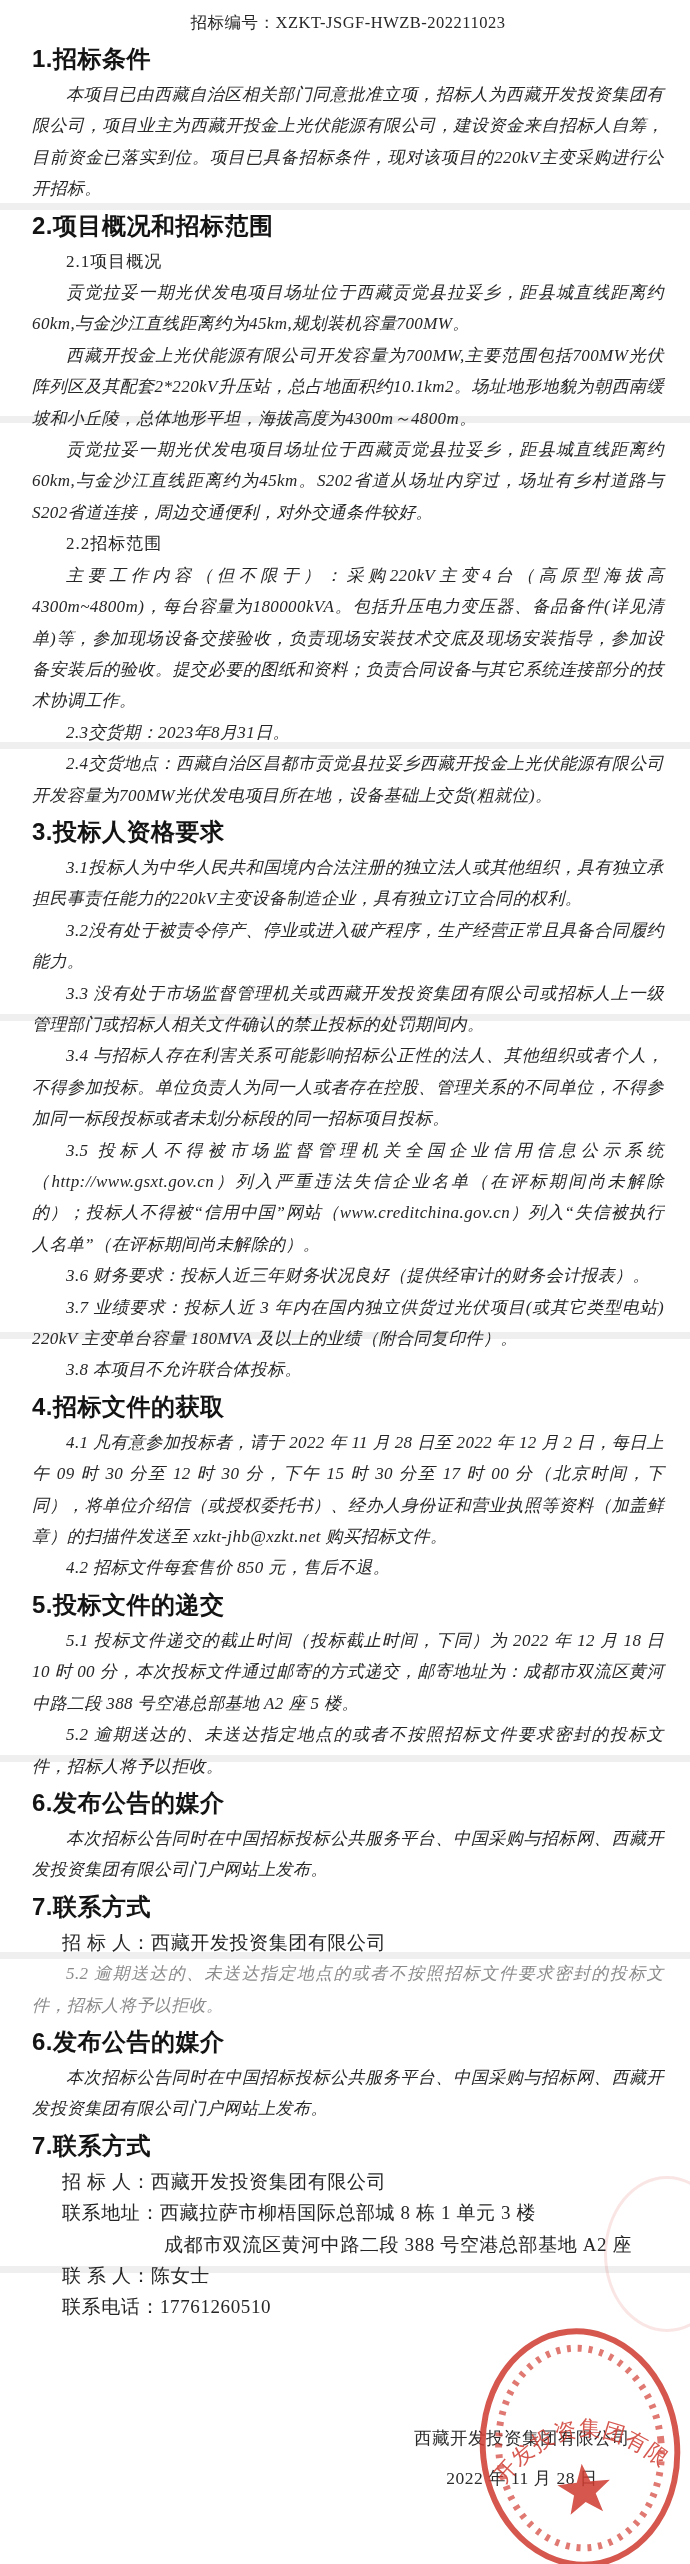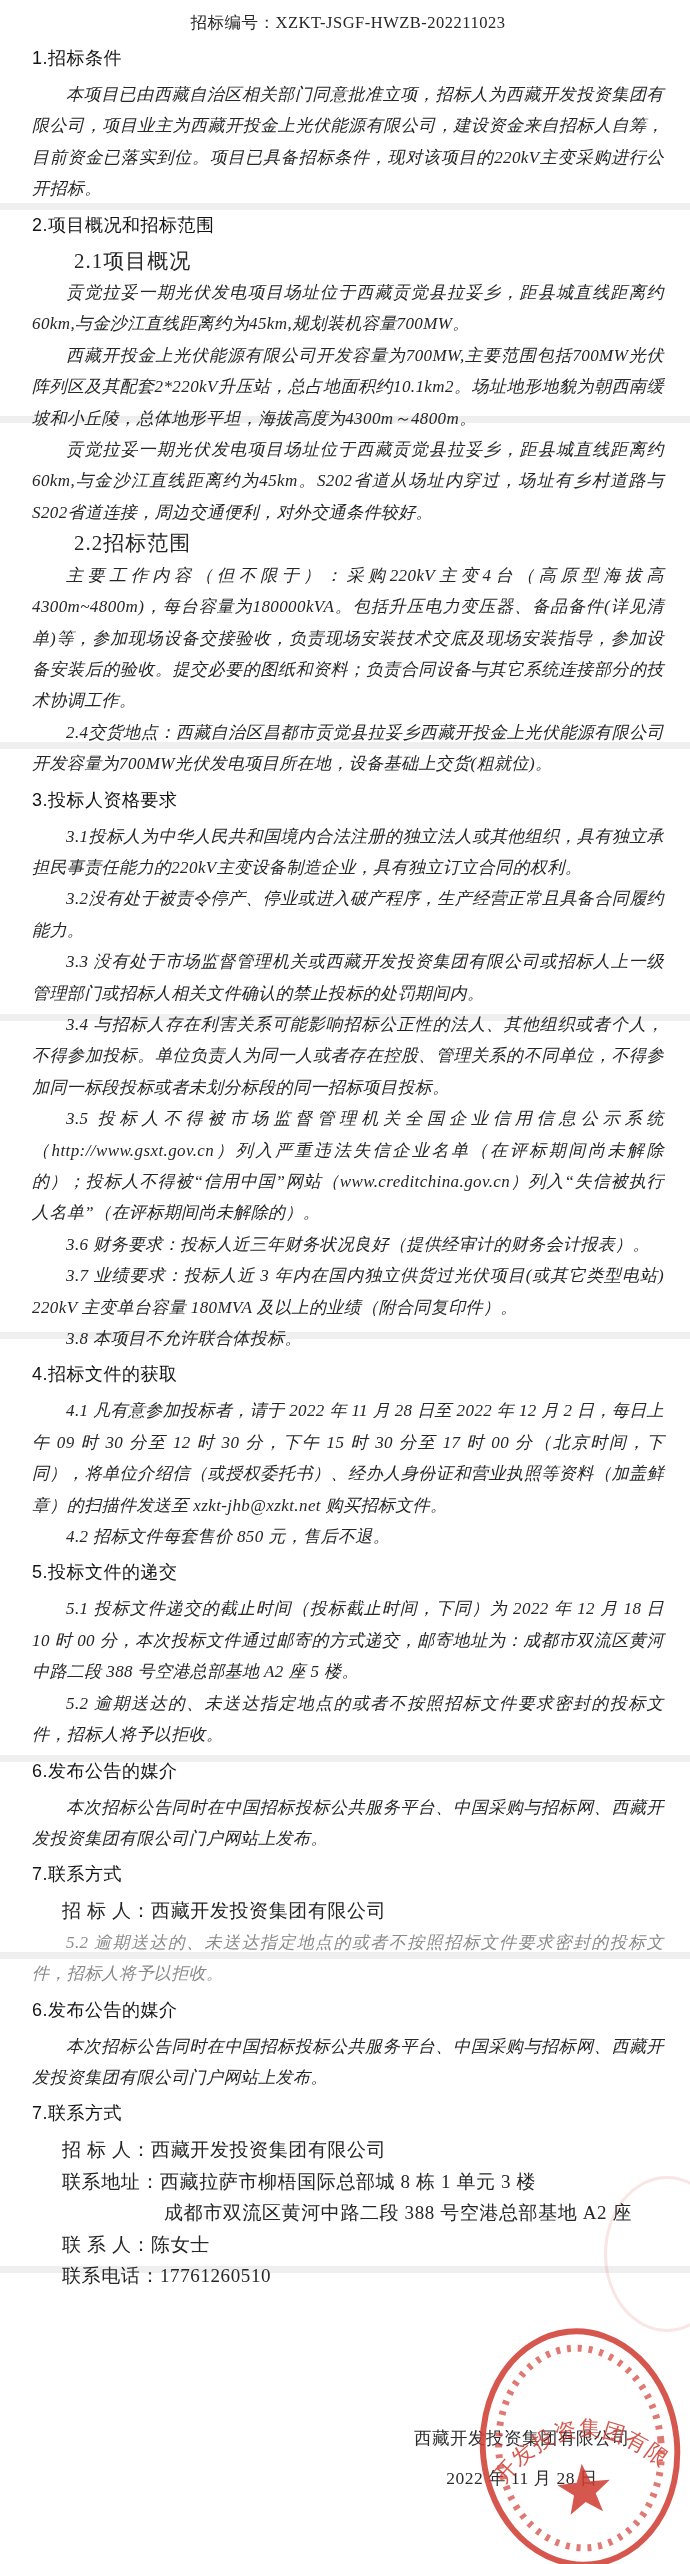--- a/index.html
+++ b/index.html
@@ -21,38 +21,38 @@
   }
   .tender-no{
     text-align:center;
     font-size:16.5px;
     line-height:30px;
     margin:0 0 4px 0;
     letter-spacing:0.5px;
   }
   h2.section-heading{
     font-family:"Liberation Sans","DejaVu Sans",sans-serif;
-    font-size:18px;
-    font-weight:normal;
+    font-size:24px;
+    font-weight:bold;
     color:#141414;
     margin:5px 0 5px 0;
     line-height:31px;
     letter-spacing:0.5px;
   }
   p{margin:0;}
   .paragraph{
     font-size:17px;
     line-height:31.4px;
     text-align:justify;
     text-indent:2em;
     letter-spacing:0.4px;
     font-style:italic;
   }
   .subsection-heading{
-    font-size:21px;
+    font-size:17px;
     line-height:31.4px;
     text-indent:2em;
     letter-spacing:1px;
   }
   .faded{ color:#8a8a8a; }
   .contact-line{
     font-size:19px;
     line-height:31.4px;
     margin-left:30px;
     letter-spacing:0.6px;
@@ -126,20 +126,21 @@
     <div id="blocks-host">
         <h2 class="section-heading">1.招标条件</h2>
         <p class="paragraph">本项目已由西藏自治区相关部门同意批准立项，招标人为西藏开发投资集团有限公司，项目业主为西藏开投金上光伏能源有限公司，建设资金来自招标人自筹，目前资金已落实到位。项目已具备招标条件，现对该项目的220kV主变采购进行公开招标。</p>
         <h2 class="section-heading">2.项目概况和招标范围</h2>
         <p class="subsection-heading">2.1项目概况</p>
         <p class="paragraph">贡觉拉妥一期光伏发电项目场址位于西藏贡觉县拉妥乡，距县城直线距离约60km,与金沙江直线距离约为45km,规划装机容量700MW。</p>
         <p class="paragraph">西藏开投金上光伏能源有限公司开发容量为700MW,主要范围包括700MW光伏阵列区及其配套2*220kV升压站，总占地面积约10.1km2。场址地形地貌为朝西南缓坡和小丘陵，总体地形平坦，海拔高度为4300m～4800m。</p>
         <p class="paragraph">贡觉拉妥一期光伏发电项目场址位于西藏贡觉县拉妥乡，距县城直线距离约60km,与金沙江直线距离约为45km。S202省道从场址内穿过，场址有乡村道路与S202省道连接，周边交通便利，对外交通条件较好。</p>
         <p class="subsection-heading">2.2招标范围</p>
         <p class="paragraph">主要工作内容（但不限于）：采购220kV主变4台（高原型海拔高4300m~4800m)，每台容量为180000kVA。包括升压电力变压器、备品备件(详见清单)等，参加现场设备交接验收，负责现场安装技术交底及现场安装指导，参加设备安装后的验收。提交必要的图纸和资料；负责合同设备与其它系统连接部分的技术协调工作。</p>
+        <p class="paragraph">2.3交货期：2023年8月31日。</p>
         <p class="paragraph">2.4交货地点：西藏自治区昌都市贡觉县拉妥乡西藏开投金上光伏能源有限公司开发容量为700MW光伏发电项目所在地，设备基础上交货(粗就位)。</p>
         <h2 class="section-heading">3.投标人资格要求</h2>
         <p class="paragraph">3.1投标人为中华人民共和国境内合法注册的独立法人或其他组织，具有独立承担民事责任能力的220kV主变设备制造企业，具有独立订立合同的权利。</p>
         <p class="paragraph">3.2没有处于被责令停产、停业或进入破产程序，生产经营正常且具备合同履约能力。</p>
         <p class="paragraph">3.3 没有处于市场监督管理机关或西藏开发投资集团有限公司或招标人上一级管理部门或招标人相关文件确认的禁止投标的处罚期间内。</p>
         <p class="paragraph">3.4 与招标人存在利害关系可能影响招标公正性的法人、其他组织或者个人，不得参加投标。单位负责人为同一人或者存在控股、管理关系的不同单位，不得参加同一标段投标或者未划分标段的同一招标项目投标。</p>
         <p class="paragraph">3.5 投标人不得被市场监督管理机关全国企业信用信息公示系统（http://www.gsxt.gov.cn）列入严重违法失信企业名单（在评标期间尚未解除的）；投标人不得被“信用中国”网站（www.creditchina.gov.cn）列入“失信被执行人名单”（在评标期间尚未解除的）。</p>
         <p class="paragraph">3.6 财务要求：投标人近三年财务状况良好（提供经审计的财务会计报表）。</p>
         <p class="paragraph">3.7 业绩要求：投标人近 3 年内在国内独立供货过光伏项目(或其它类型电站) 220kV 主变单台容量 180MVA 及以上的业绩（附合同复印件）。</p>
         <p class="paragraph">3.8 本项目不允许联合体投标。</p>

